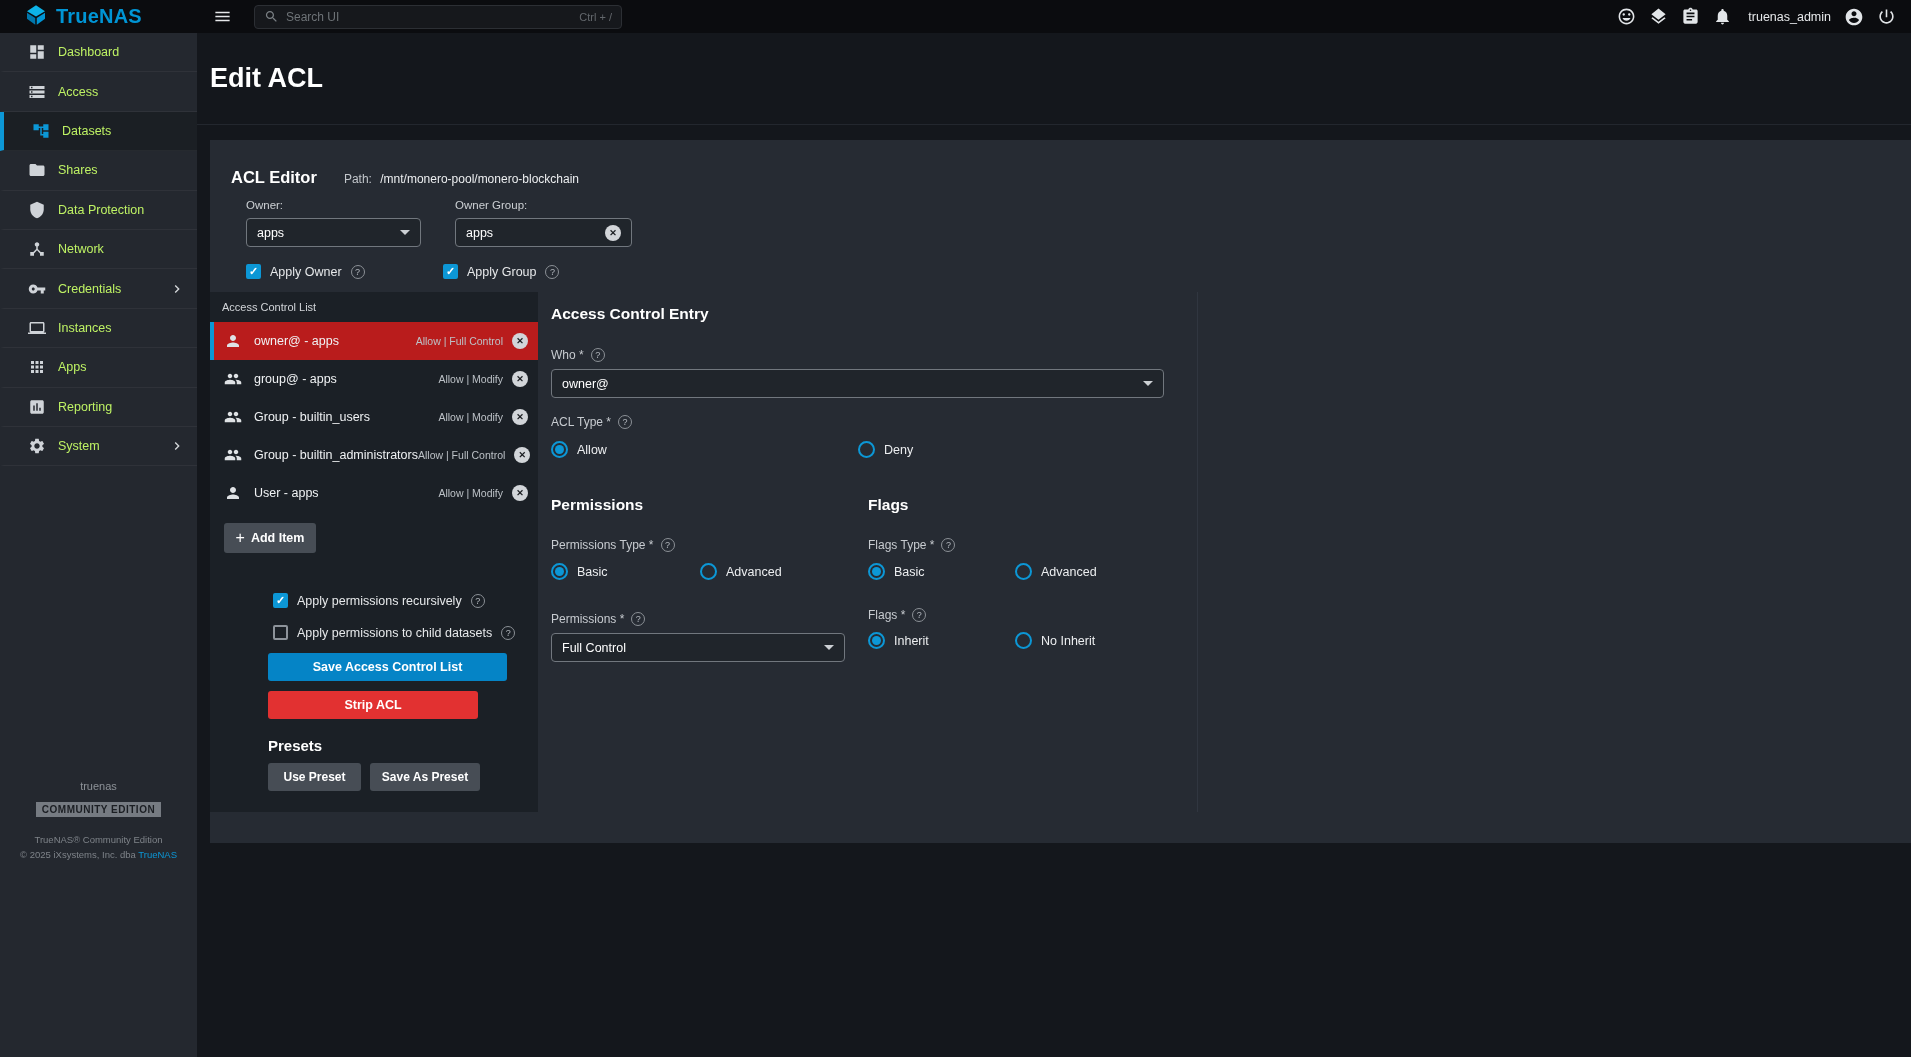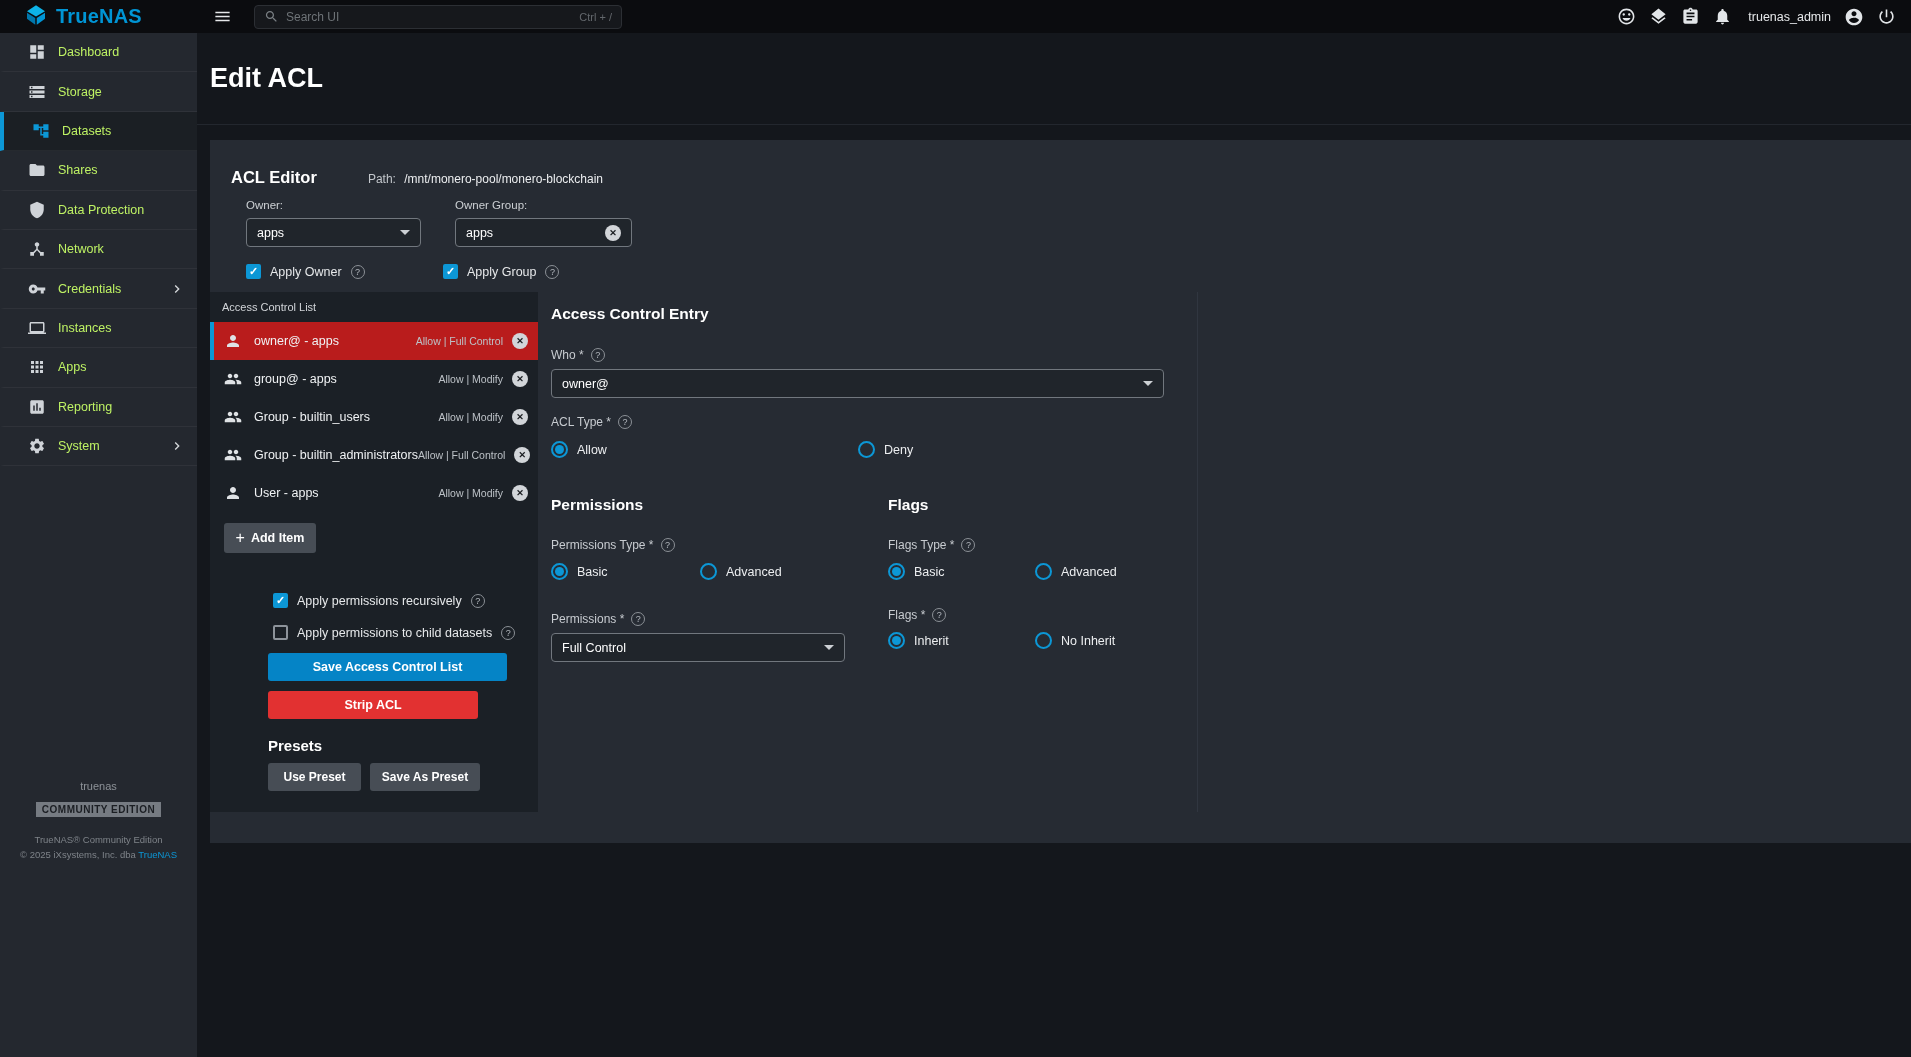--- a/index.html
+++ b/index.html
@@ -38,21 +38,21 @@
 
   
   .main { position:absolute; top:33px; left:197px; right:0; bottom:0; background:#14171c; }
   .page-header { height:92px; display:flex; align-items:center; padding-left:13px; border-bottom:1px solid #23272e; }
   .page-title { font-size:27px; font-weight:bold; color:#ffffff; }
   .card { margin:15px 0 0 13px; height:703px; background:#262b33; position:relative; }
 
   .card-head { padding:28px 0 0 21px; display:flex; align-items:baseline; }
   .acl-editor-title { font-size:16.5px; font-weight:bold; color:#ffffff; }
   .path { margin-left:27px; font-size:12px; }
-  .path-label { color:#c3c7cc;margin-left:24px; }
+  .path-label { color:#c3c7cc; }
   .path-value { color:#eceef0; margin-left:5px; }
 
   .fields-row { margin:12px 0 0 36px; display:flex; gap:34px; }
   .field { display:flex; flex-direction:column; }
   .field-label { font-size:11.5px; color:#ccd0d4; margin-bottom:7px; }
   .select { height:29px; background:#20252b; border:1px solid #71777e; border-radius:4px; display:flex; align-items:center; padding:0 10px; font-size:12.5px; color:#ffffff; cursor:pointer; }
   .select .chev { margin-left:auto; width:0; height:0; border-left:5px solid transparent; border-right:5px solid transparent; border-top:5px solid #ccd0d4; }
   .w175 { width:175px; } .w177 { width:177px; } .w613 { width:613px; } .w294 { width:294px; }
 
   .apply-row { margin:17px 0 0 36px; display:flex; gap:22px; }
@@ -94,21 +94,21 @@
   .flabel { display:flex; align-items:center; gap:7px; font-size:12px; color:#c7cbd0; }
   .mt25 { margin-top:25px; } .mt17 { margin-top:17px; } .mt12 { margin-top:12px; }
   .mt7 { margin-top:7px; } .mt38 { margin-top:38px; } .mt24 { margin-top:24px; }
   .mt11 { margin-top:11px; } .mt32 { margin-top:32px; } .mt28 { margin-top:28px; } .mt10 { margin-top:10px; }
   .radio-row { display:flex; align-items:center; }
   .radio-opt { display:flex; align-items:center; gap:9px; cursor:pointer; }
   .ow307 { width:307px; } .ow149 { width:149px; } .ow147 { width:147px; }
   .radio { width:17px; height:17px; border:2px solid #0c97d6; border-radius:50%; display:inline-flex; align-items:center; justify-content:center; flex:none; }
   .radio.selected::after { content:""; width:9px; height:9px; border-radius:50%; background:#0c97d6; }
   .radio-label { font-size:12.5px; color:#eceef0; }
-  .sections { display:flex;gap:20px; }
+  .sections { display:flex; }
   .sec-col1 { width:317px; flex:none; }
   .sec-col2 { width:320px; flex:none; }
   .section-title { font-size:15.5px; font-weight:bold; color:#ffffff; }
 </style>
 </head>
 <body>
 
 <div class="app">
 
   <header class="topbar">
@@ -180,21 +180,21 @@
             </svg>
           </span>
         <span class="nav-label">Dashboard</span>
       </div>
       <div class="nav-item">
         <span class="nav-icon">
             <svg width="18" height="18" viewBox="0 0 24 24" fill="currentColor">
               <path d="M2 20h20v-4H2v4zm2-3h2v2H4v-2zM2 4v4h20V4H2zm4 3H4V5h2v2zm-4 7h20v-4H2v4zm2-3h2v2H4v-2z"></path>
             </svg>
           </span>
-        <span class="nav-label">Storage</span>
+        <span class="nav-label">Access</span>
       </div>
       <div class="nav-item active">
         <span class="nav-icon">
             <svg width="18" height="18" viewBox="0 0 24 24" fill="currentColor">
               <path d="M22 11V3h-7v3H9V3H2v8h7V8h2v10h4v3h7v-8h-7v3h-2V8h2v3h7z"></path>
             </svg>
           </span>
         <span class="nav-label">Datasets</span>
       </div>
       <div class="nav-item">

